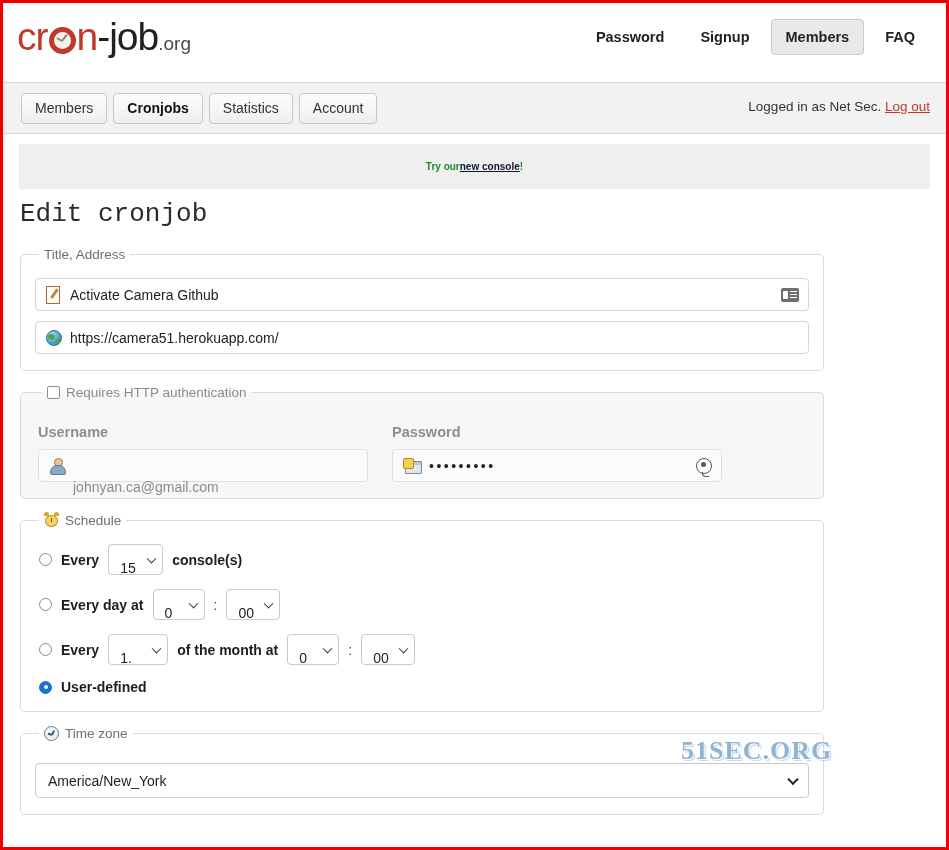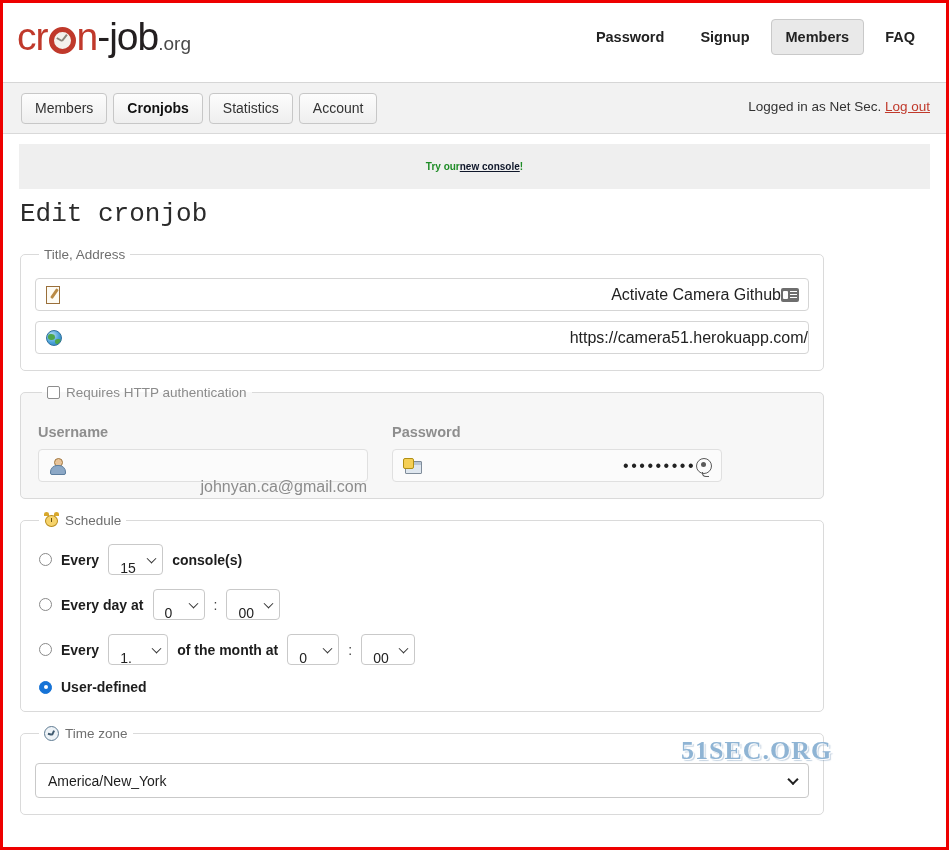--- a/index.html
+++ b/index.html
@@ -227,22 +227,22 @@
     height: 33px;
     border: 1px solid #d5d5d5;
     border-radius: 4px;
     background: #fff;
     display: flex; align-items: center;
     margin-bottom: 10px;
   }
   .tf.last { margin-bottom: 0; }
   .tf .lead-ico { margin-left: 10px; margin-right: 8px; flex: none; }
   .tf .val {
-    font-size: 16px; color: #222; flex: 1;
-    overflow: hidden; white-space: nowrap; text-align: right;
+    font-size: 14px; color: #222; flex: 1;
+    overflow: hidden; white-space: nowrap;
   }
   .tf .val.ph { color: #8c8c8c; margin-top: 43px; }
   .tf .trail-ico { margin-right: 9px; flex: none; }
 
   .ico-note { width: 16px; height: 17px; position: relative; }
   .ico-note::before {
     content:""; position:absolute; left:0; top:0; width:12px; height:16px;
     background:#fdfbf4; border:1.6px solid #9a6f3a;
   }
   .ico-note::after {

